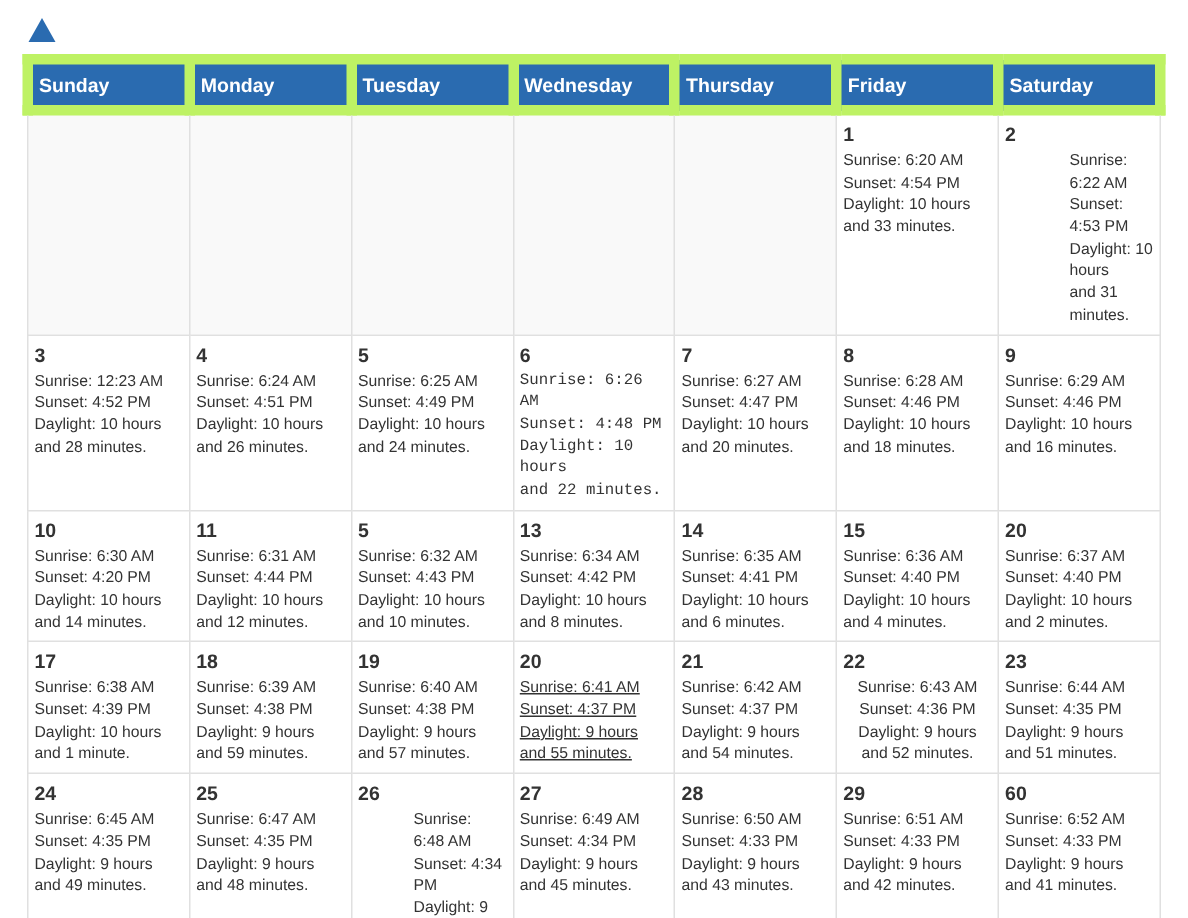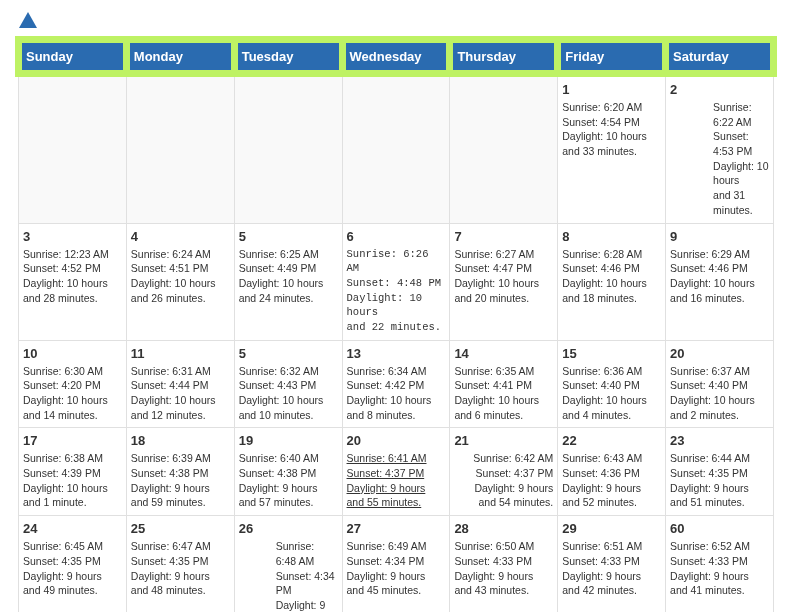--- a/index.html
+++ b/index.html
@@ -266,28 +266,28 @@
           </td>
           <td>
             <span class="day-num">20</span>
             <div class="day-info" style="white-space: pre-line; text-decoration: underline;">Sunrise: 6:41 AM
 Sunset: 4:37 PM
 Daylight: 9 hours
 and 55 minutes.</div>
           </td>
           <td>
             <span class="day-num">21</span>
-            <div class="day-info" style="white-space: pre-line; text-align: right;">Sunrise: 6:42 AM
+            <div class="day-info" style="white-space: pre-line;">Sunrise: 6:42 AM
 Sunset: 4:37 PM
 Daylight: 9 hours
 and 54 minutes.</div>
           </td>
           <td>
             <span class="day-num">22</span>
-            <div class="day-info" style="white-space: pre-line;">Sunrise: 6:43 AM
+            <div class="day-info" style="white-space: pre-line; text-align: center;">Sunrise: 6:43 AM
 Sunset: 4:36 PM
 Daylight: 9 hours
 and 52 minutes.</div>
           </td>
           <td>
             <span class="day-num">23</span>
             <div class="day-info" style="white-space: pre-line;">Sunrise: 6:44 AM
 Sunset: 4:35 PM
 Daylight: 9 hours
 and 51 minutes.</div>

